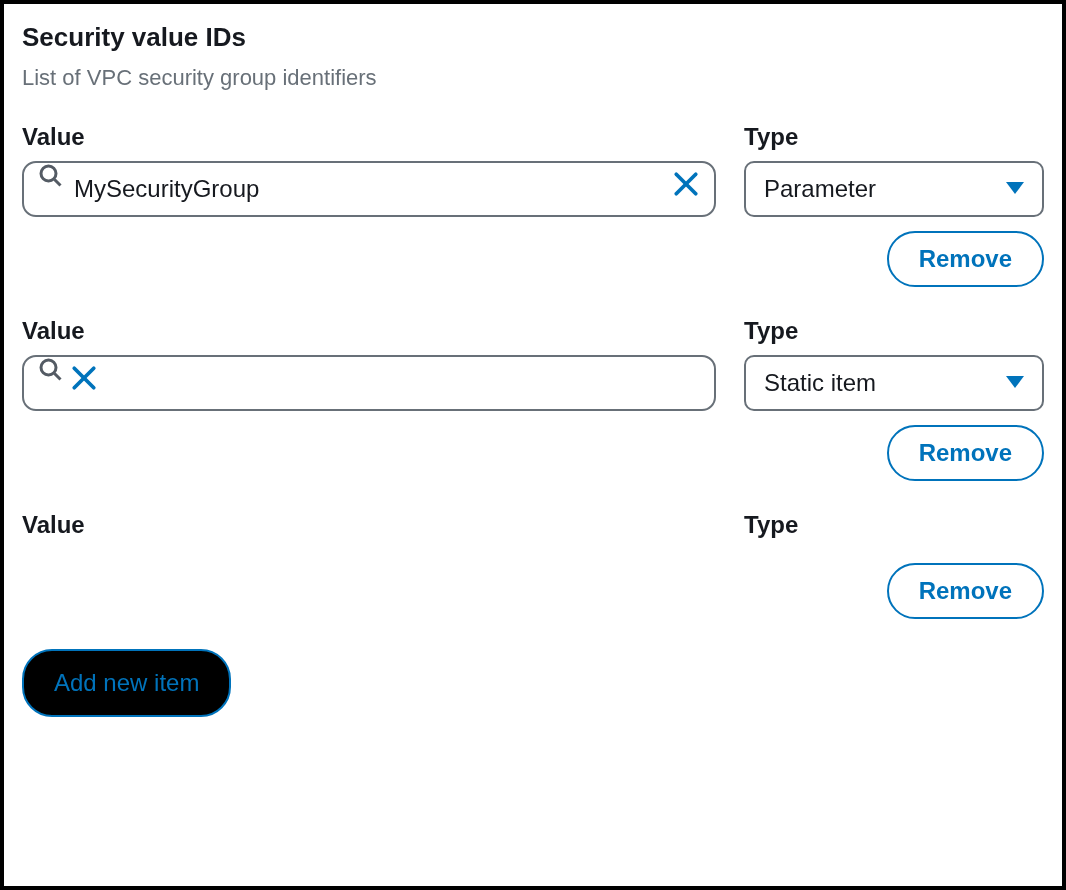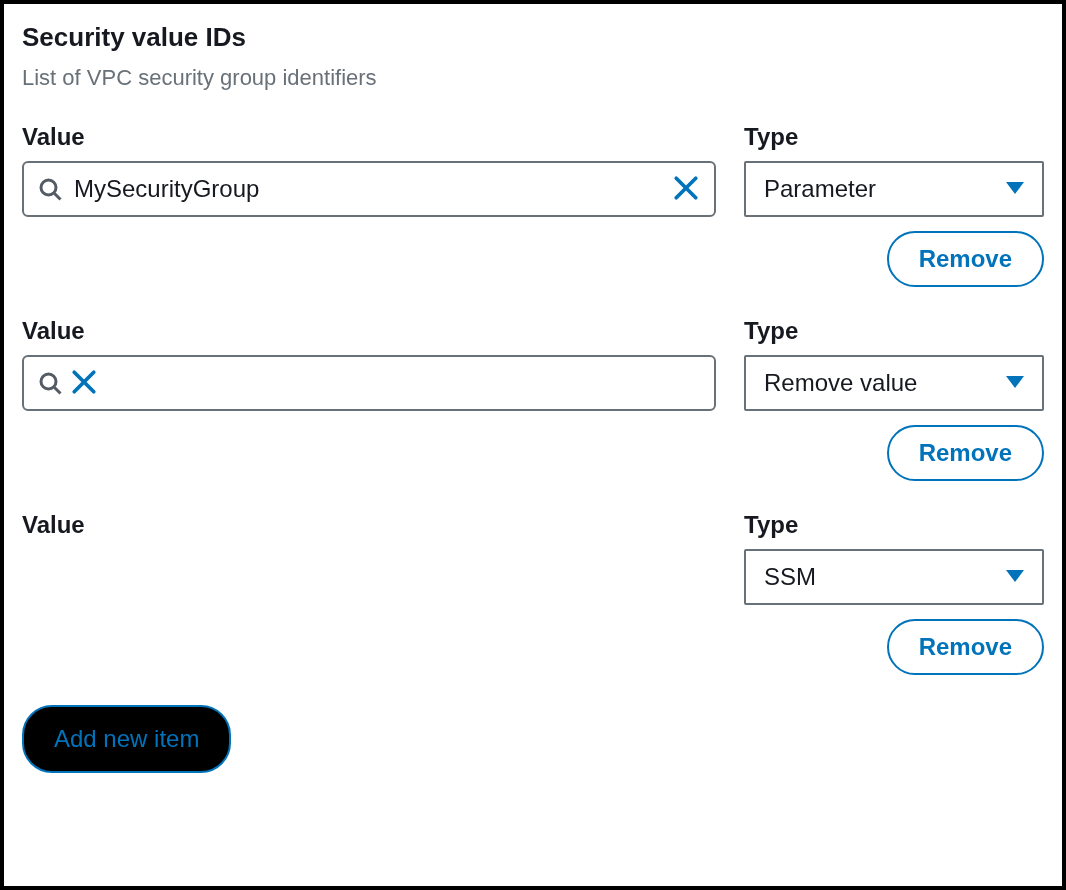--- a/index.html
+++ b/index.html
@@ -39,23 +39,22 @@
     }
     .field-label {
       font-size: 24px;
       font-weight: 700;
       color: #16191f;
       margin-bottom: 10px;
     }
     .input-wrapper {
       position: relative;
       display: flex;
-      align-items: center;
       border: 2px solid #687078;
-      border-radius: 6px;
+      border-radius: 14px;
       height: 56px;
       background: #ffffff;
     }
     .search-icon {
       flex-shrink: 0;
       width: 24px;
       height: 24px;
       margin-left: 14px;
       color: #545b64;
     }
@@ -81,21 +80,21 @@
       justify-content: center;
       color: #0073bb;
       margin-right: 6px;
     }
     .select-wrapper {
       position: relative;
       display: flex;
       align-items: center;
       justify-content: space-between;
       border: 2px solid #687078;
-      border-radius: 2px;
+      border-radius: 10px;
       height: 56px;
       background: #ffffff;
       padding: 0 18px;
       cursor: pointer;
     }
     .select-value {
       font-size: 24px;
       color: #16191f;
     }
     .caret-icon {
@@ -195,47 +194,39 @@
             <line x1="2" y1="2" x2="14" y2="14"></line>
             <line x1="14" y1="2" x2="2" y2="14"></line>
           </svg>
         </span>
       </button>
     </div>
   </div>
   <div class="col-type">
     <div class="field-label">Type</div>
     <div class="select-wrapper">
-      <span class="select-value">Remove value</span>
+      <span class="select-value">Static item</span>
       <span class="caret-icon">
         <svg viewBox="0 0 12 8" width="18" height="12" fill="currentColor">
           <polygon points="0,0 12,0 6,8"></polygon>
         </svg>
       </span>
     </div>
   </div>
 </div>
 <div class="remove-row">
   <button class="remove-btn">Remove</button>
 </div>
 
 <div class="row">
   <div class="col-value">
     <div class="field-label">Value</div>
   </div>
   <div class="col-type">
     <div class="field-label">Type</div>
-    <div class="select-wrapper">
-      <span class="select-value">SSM</span>
-      <span class="caret-icon">
-        <svg viewBox="0 0 12 8" width="18" height="12" fill="currentColor">
-          <polygon points="0,0 12,0 6,8"></polygon>
-        </svg>
-      </span>
-    </div>
   </div>
 </div>
 <div class="remove-row">
   <button class="remove-btn">Remove</button>
 </div>
 
 <div class="add-row">
   <button class="add-btn">Add new item</button>
 </div>
 

